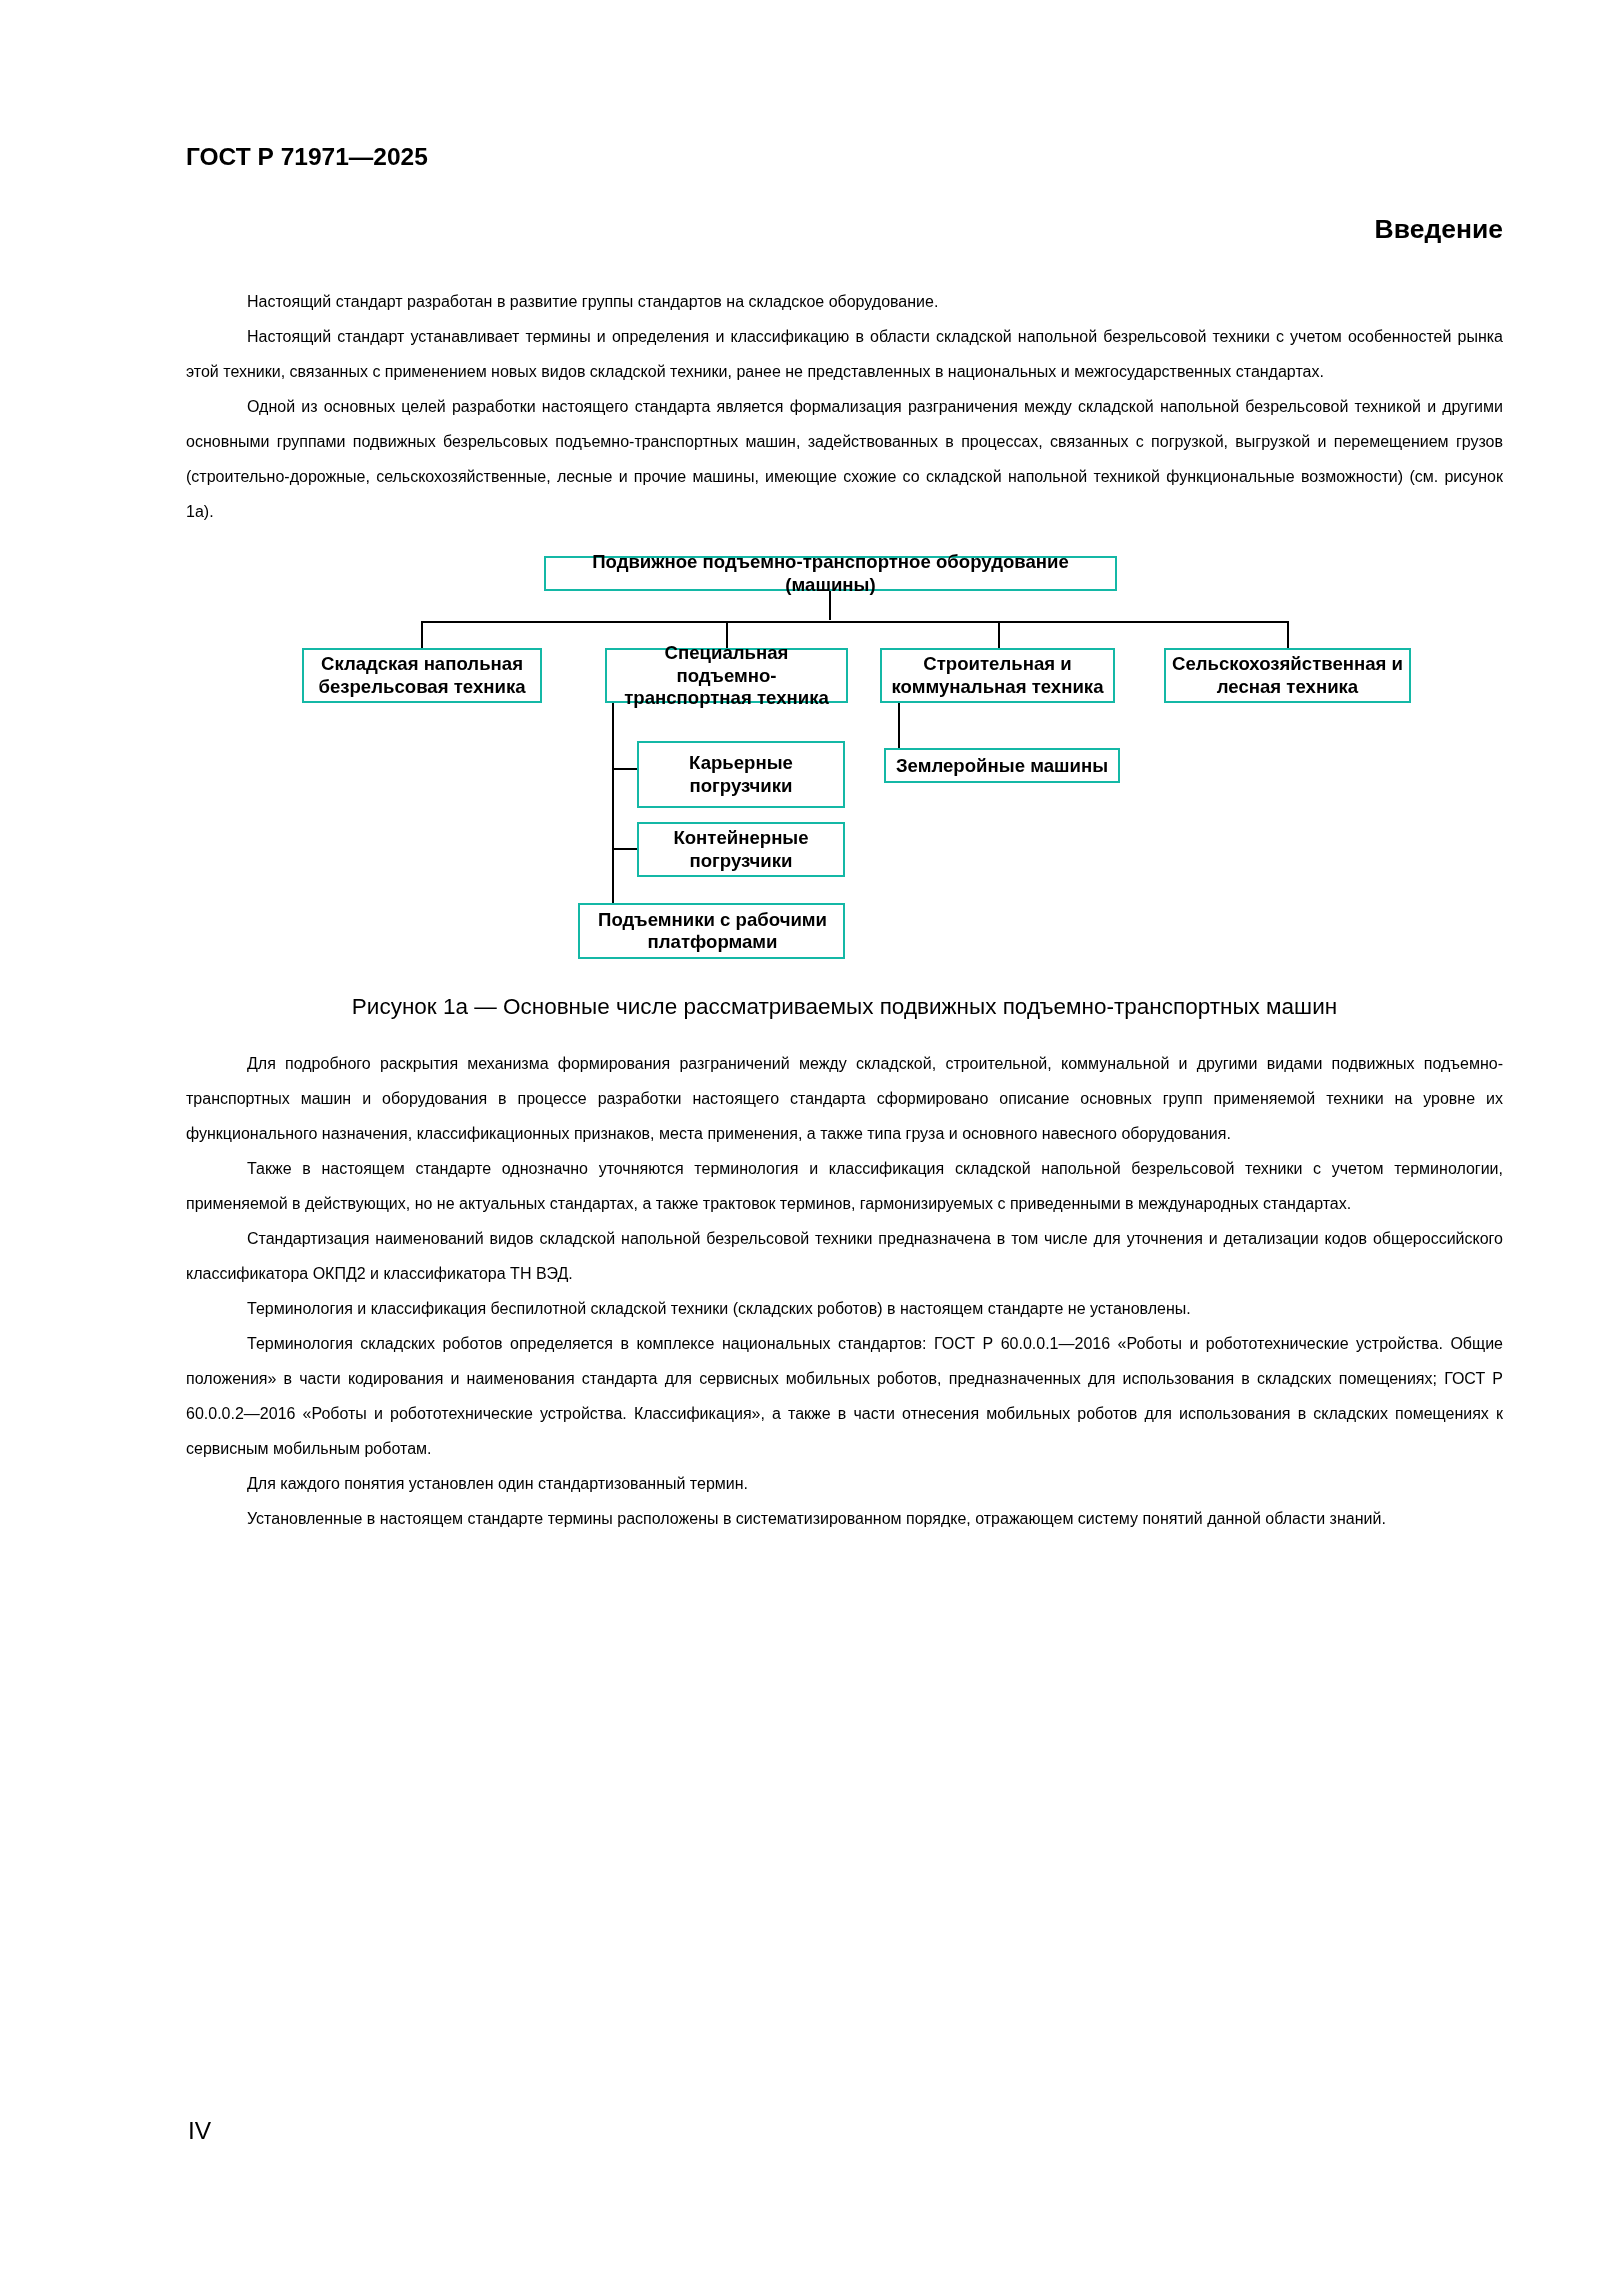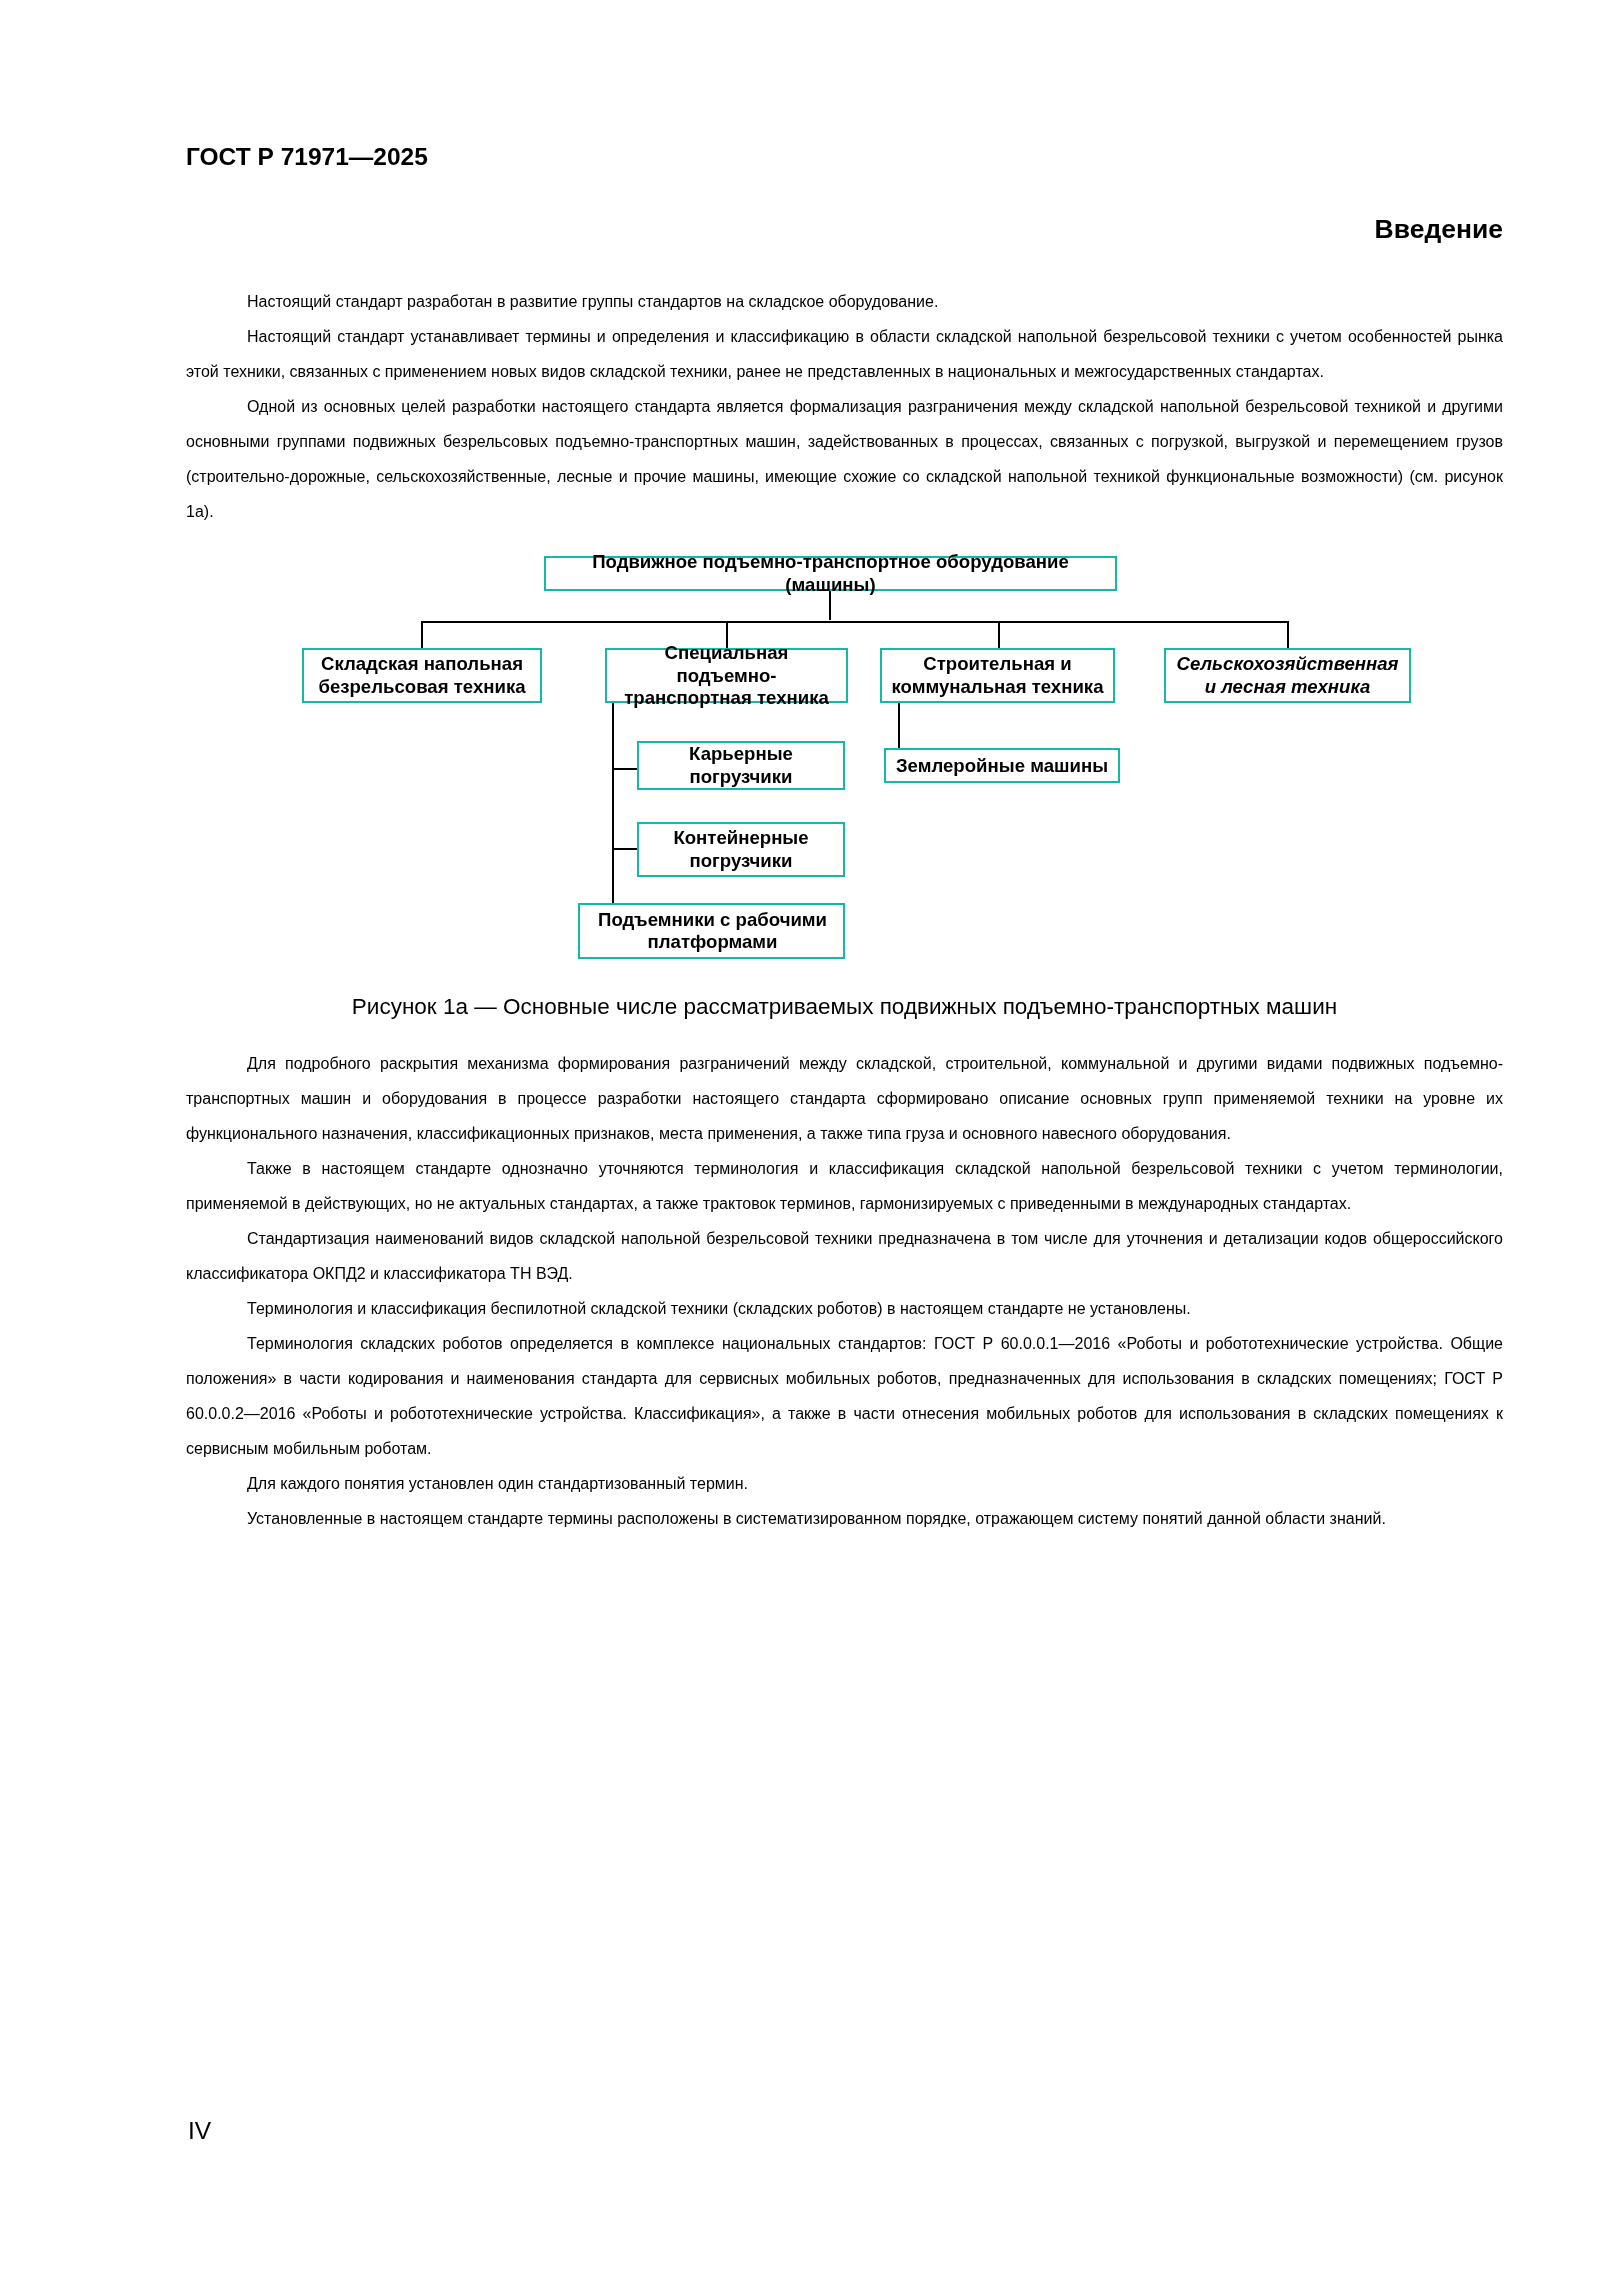--- a/index.html
+++ b/index.html
@@ -100,23 +100,23 @@
     <div class="vline" style="left:426px; top:147px; height:202px;"></div>
     <div class="hline" style="left:426px; top:212px; width:26.5px;"></div>
     <div class="hline" style="left:426px; top:292px; width:26.5px;"></div>
     <div class="vline" style="left:712px; top:147px; height:47px;"></div>
 
     <div class="fbox" style="left:358px; top:0; width:573px; height:35px;">Подвижное подъемно-транспортное оборудование (машины)</div>
 
     <div class="fbox" style="left:116px; top:92px; width:240px; height:55px;">Складская напольная безрельсовая техника</div>
     <div class="fbox" style="left:419px; top:92px; width:243px; height:55px;">Специальная подъемно-транспортная техника</div>
     <div class="fbox" style="left:694px; top:92px; width:235px; height:55px;">Строительная и коммунальная техника</div>
-    <div class="fbox" style="left:978px; top:92px; width:247px; height:55px;font-style:italic;">Сельскохозяйственная и лесная техника</div>
+    <div class="fbox" style="left:978px; top:92px; width:247px; height:55px;">Сельскохозяйственная и лесная техника</div>
 
-    <div class="fbox" style="left:451px; top:185px; width:208px; height:49px;">Карьерные погрузчики</div>
+    <div class="fbox" style="left:451px; top:185px; width:208px; height:67px;">Карьерные погрузчики</div>
     <div class="fbox" style="left:698px; top:192px; width:236px; height:35px;">Землеройные машины</div>
     <div class="fbox" style="left:451px; top:266px; width:208px; height:55px;">Контейнерные погрузчики</div>
     <div class="fbox" style="left:392px; top:347px; width:267px; height:56px;padding-left:8px;">Подъемники с рабочими платформами</div>
   </div>
 
   <div class="fig-caption">Рисунок 1а — Основные числе рассматриваемых подвижных подъемно-транспортных машин</div>
 
   <p class="para">Для подробного раскрытия механизма формирования разграничений между складской, строительной, коммунальной и другими видами подвижных подъемно-транспортных машин и оборудования в процессе разработки настоящего стандарта сформировано описание основных групп применяемой техники на уровне их функционального назначения, классификационных признаков, места применения, а также типа груза и основного навесного оборудования.</p>
   <p class="para">Также в настоящем стандарте однозначно уточняются терминология и классификация складской напольной безрельсовой техники с учетом терминологии, применяемой в действующих, но не актуальных стандартах, а также трактовок терминов, гармонизируемых с приведенными в международных стандартах.</p>
   <p class="para">Стандартизация наименований видов складской напольной безрельсовой техники предназначена в том числе для уточнения и детализации кодов общероссийского классификатора ОКПД2 и классификатора ТН ВЭД.</p>

